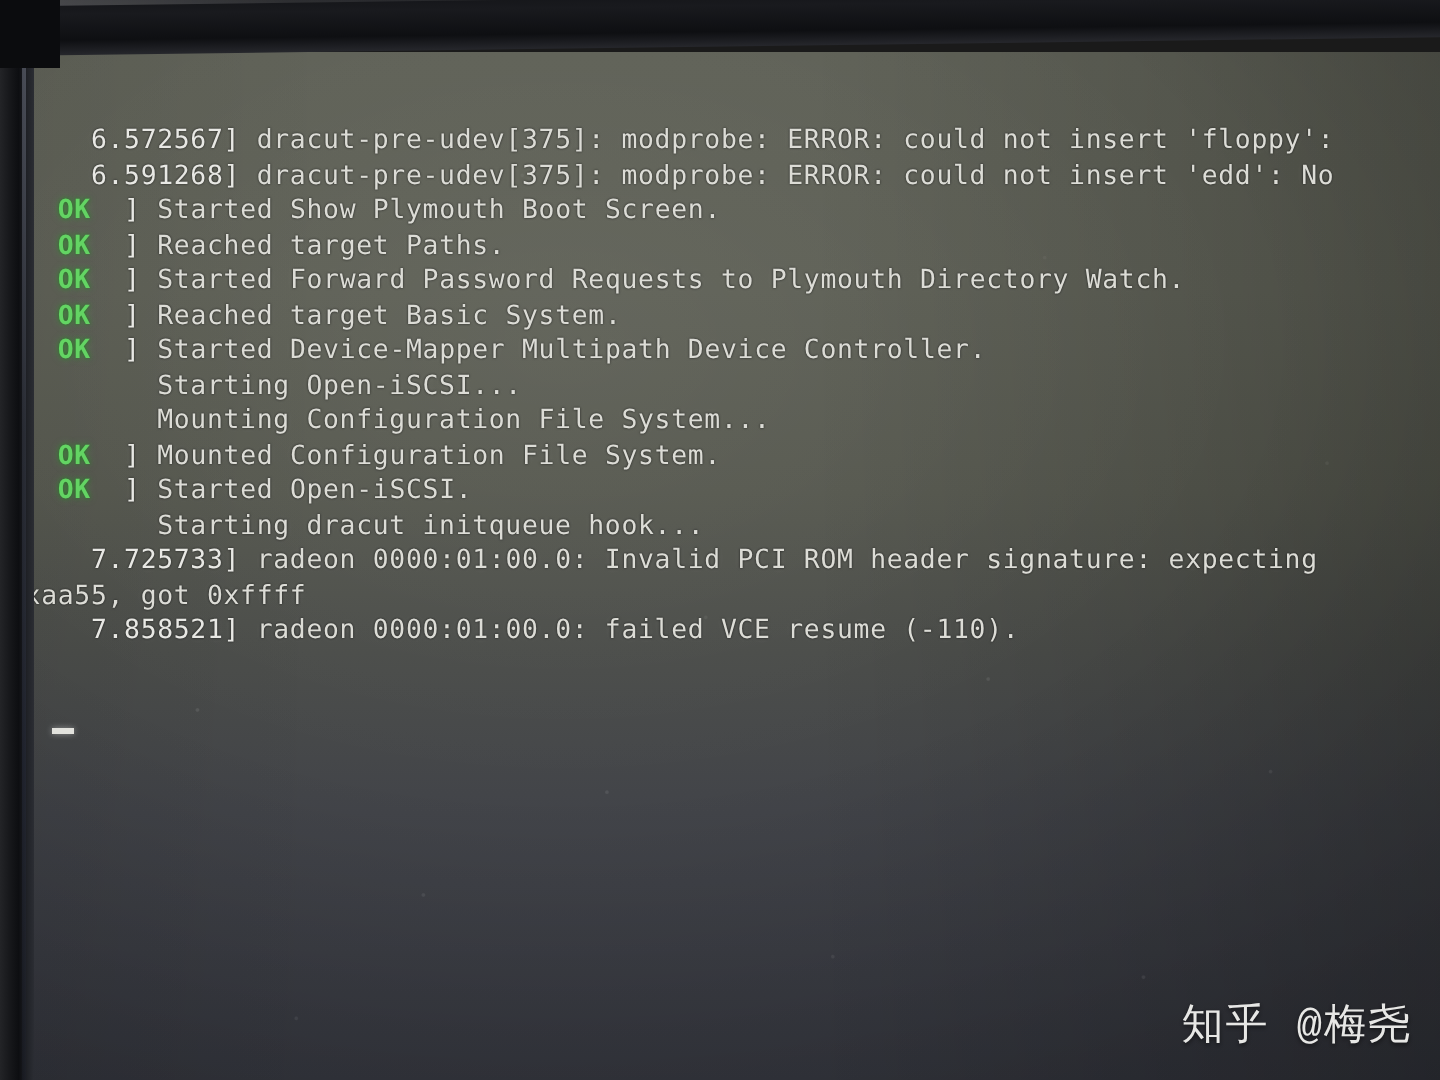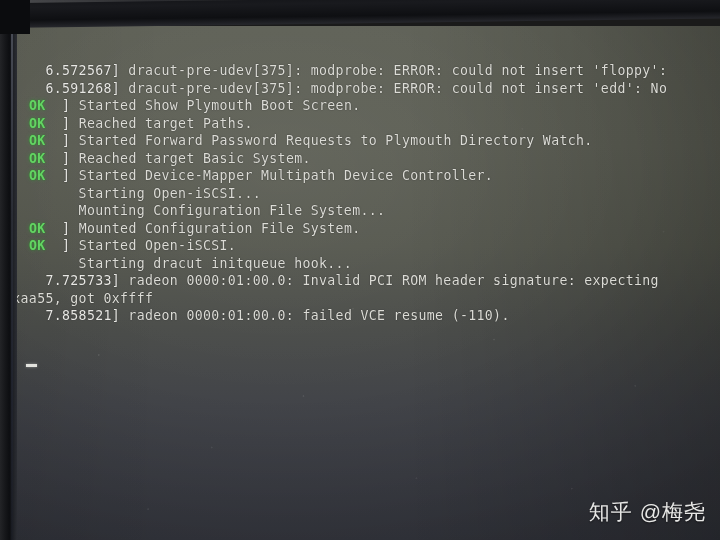--- a/index.html
+++ b/index.html
@@ -191,21 +191,21 @@
     height: 3px;
     background: #e2e2dd;
     box-shadow: 0 0 3px rgba(255,255,255,0.4);
   }
 
   
   #watermark {
     position: absolute;
     right: 14px;
     bottom: 14px;
-    font-family: Liberation Sans, sans-serif;
+    font-family: Liberation Mono, monospace;
     font-size: 21px;
     color: #f2f2f0;
     letter-spacing: 1px;
     text-shadow: 0 1px 2px rgba(0,0,0,0.55);
     opacity: 0.95;
   }
 </style>
 </head>
 <body>
 

